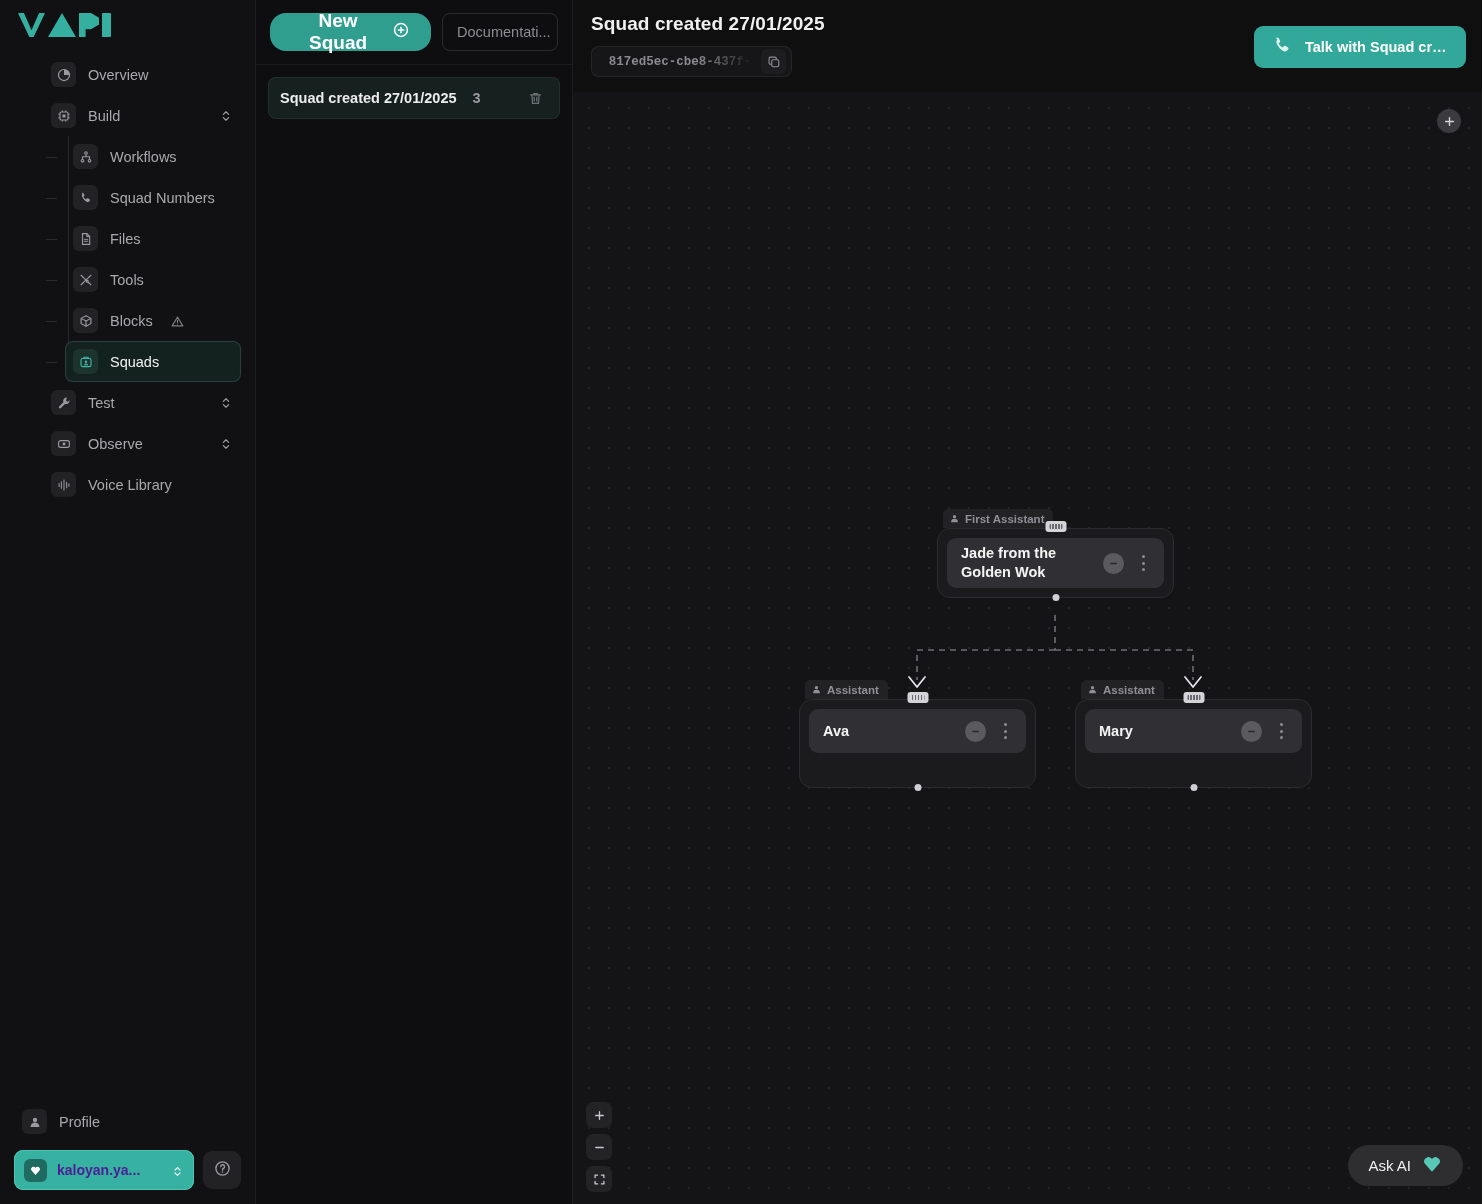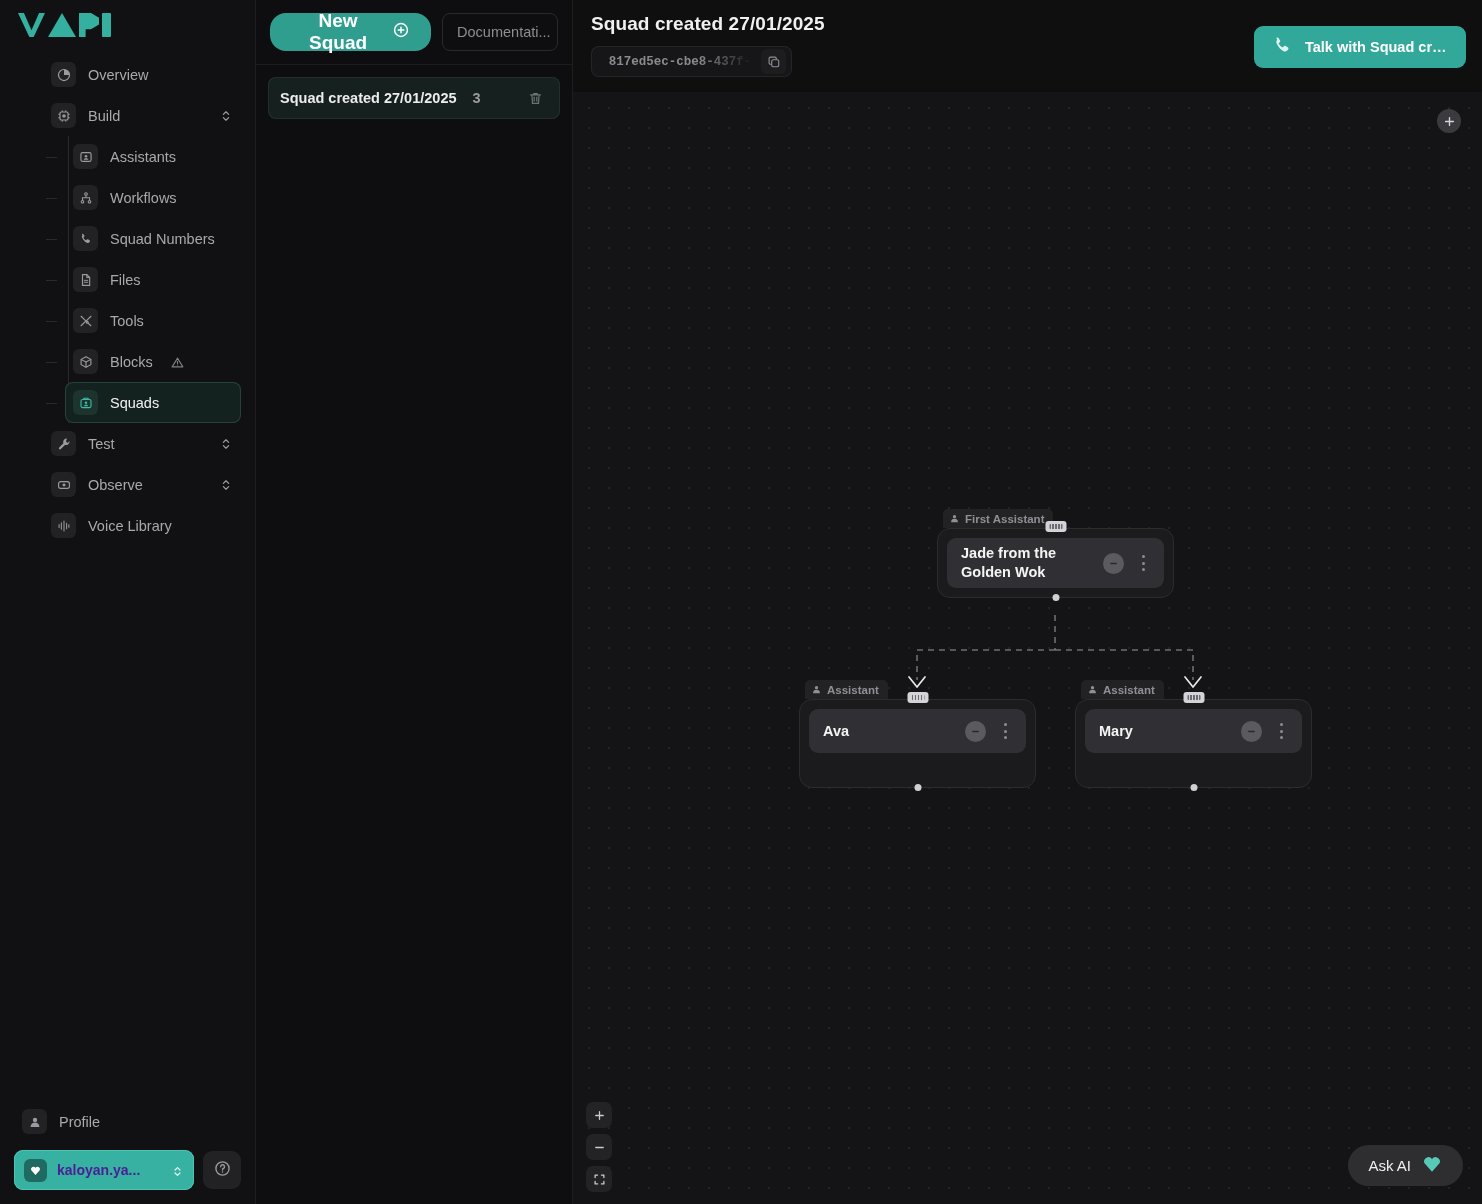--- a/index.html
+++ b/index.html
@@ -309,30 +309,20 @@
         <span class="chev" data-name="chevron-updown-icon">
           <svg width="14" height="14" viewBox="0 0 16 16" fill="none" stroke="#c9c9cf" stroke-width="1.4" stroke-linecap="round" stroke-linejoin="round">
               <path d="M5 6.2 8 3.2l3 3M5 9.8l3 3 3-3"></path>
             </svg>
         </span>
       </div>
 
       <div class="sub" data-name="sidebar-build-children">
         <span class="sub-rail" data-name="tree-rail"></span>
 
-        <div class="nav-item" data-name="sidebar-item-assistants">
-          <span class="ico" data-name="assistant-icon">
-            <svg width="14" height="14" viewBox="0 0 16 16">
-                <rect x="2.2" y="3" width="11.6" height="10" rx="2" fill="none" stroke="#9a9aa0" stroke-width="1.3"></rect>
-                <circle cx="8" cy="7.1" r="1.5" fill="#9a9aa0"></circle>
-                <path d="M5.2 11.2a2.9 2.9 0 0 1 5.6 0z" fill="#9a9aa0"></path>
-              </svg>
-          </span>
-          <span class="nav-label" data-name="sidebar-item-label">Assistants</span>
-        </div>
 
         <div class="nav-item" data-name="sidebar-item-workflows">
           <span class="ico" data-name="workflow-icon">
             <svg width="14" height="14" viewBox="0 0 16 16" stroke="#9a9aa0" stroke-width="1.2" fill="none">
                 <circle cx="8" cy="3.4" r="1.5"></circle>
                 <circle cx="4" cy="12.3" r="1.5"></circle>
                 <circle cx="12" cy="12.3" r="1.5"></circle>
                 <path d="M8 5v2.6M4 10.8V7.6h8v3.2"></path>
               </svg>
           </span>

